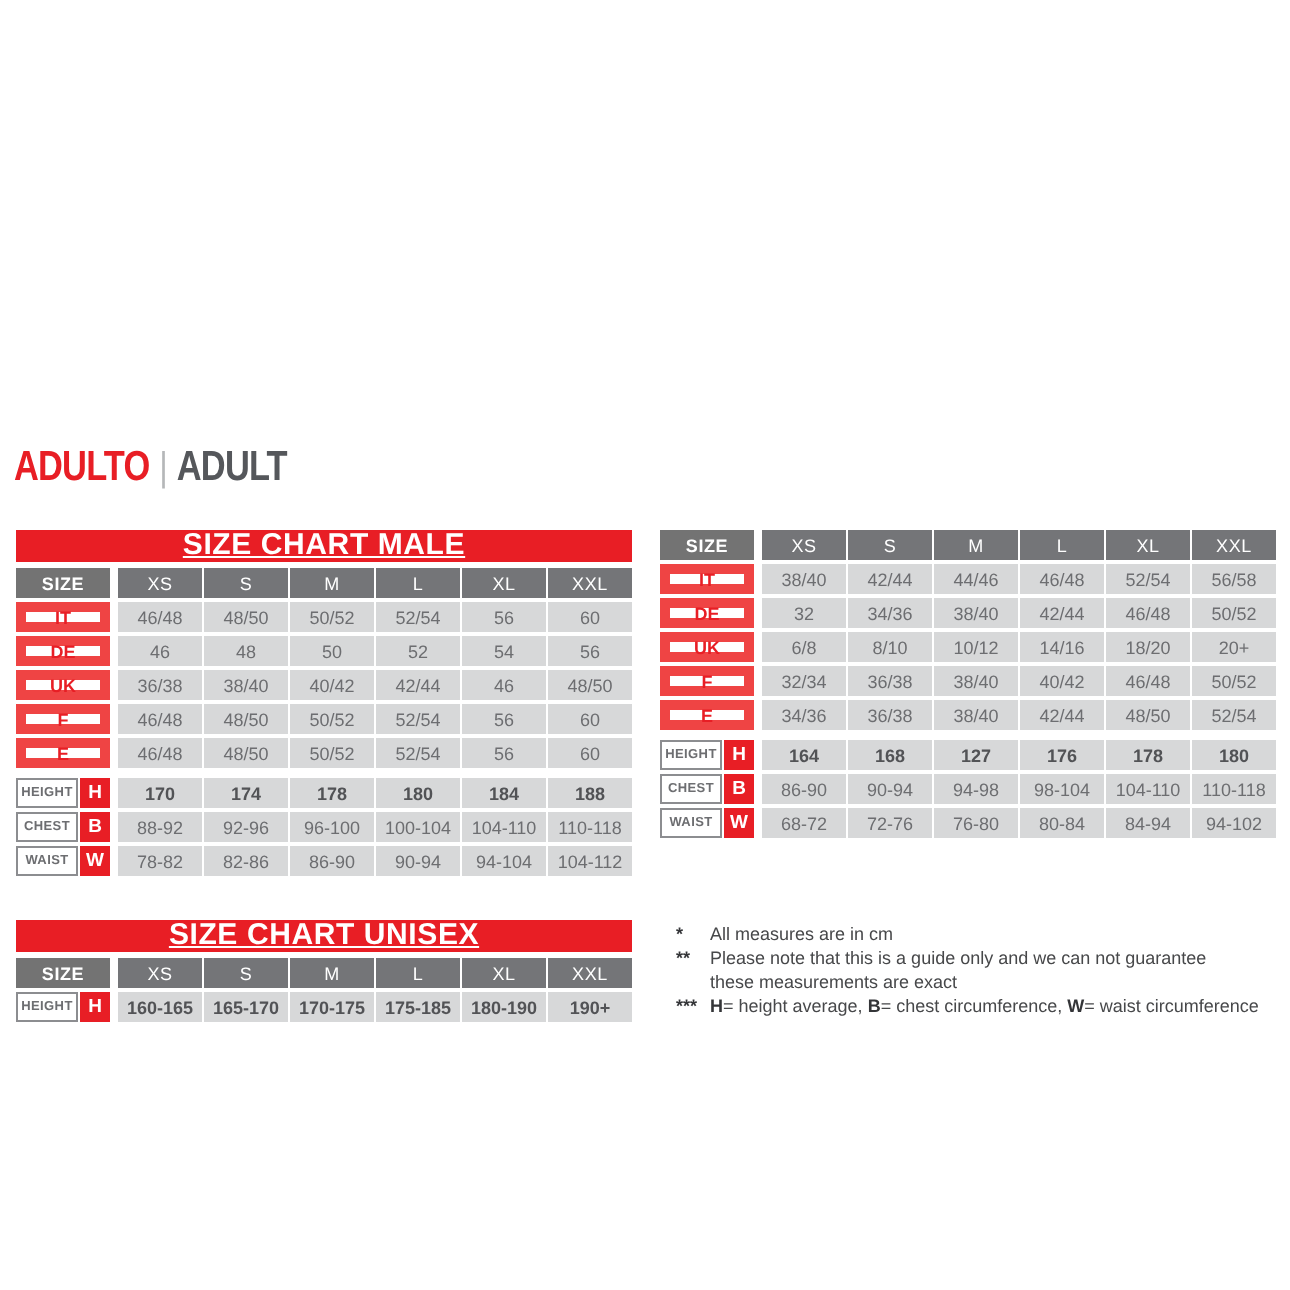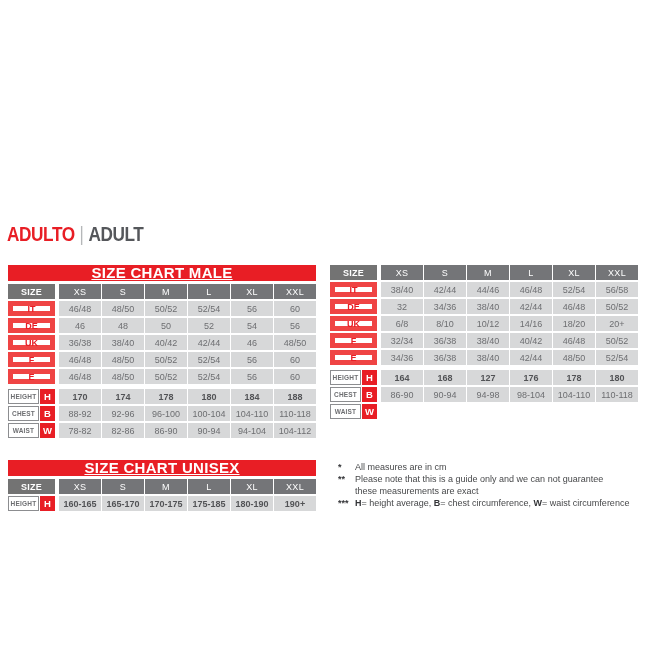--- a/index.html
+++ b/index.html
@@ -313,20 +313,28 @@
           <div class="cell">98-104</div>
           <div class="cell">104-110</div>
           <div class="cell">110-118</div>
         </div>
       </div>
       <div class="trow measure">
         <div class="lblarea">
           <div class="mlbl">WAIST</div>
           <div class="mletter">W</div>
         </div>
+        <div class="cells">
+          <div class="cell">68-72</div>
+          <div class="cell">72-76</div>
+          <div class="cell">76-80</div>
+          <div class="cell">80-84</div>
+          <div class="cell">84-94</div>
+          <div class="cell">94-102</div>
+        </div>
       </div>
     </div>
   <div class="sizetable pos-unisex">
       <div class="tbar">SIZE CHART UNISEX</div>
       <div class="trow hdr">
         <div class="lblarea">
           <div class="hdrbox">SIZE</div>
         </div>
         <div class="cells">
           <div class="cell">XS</div>

